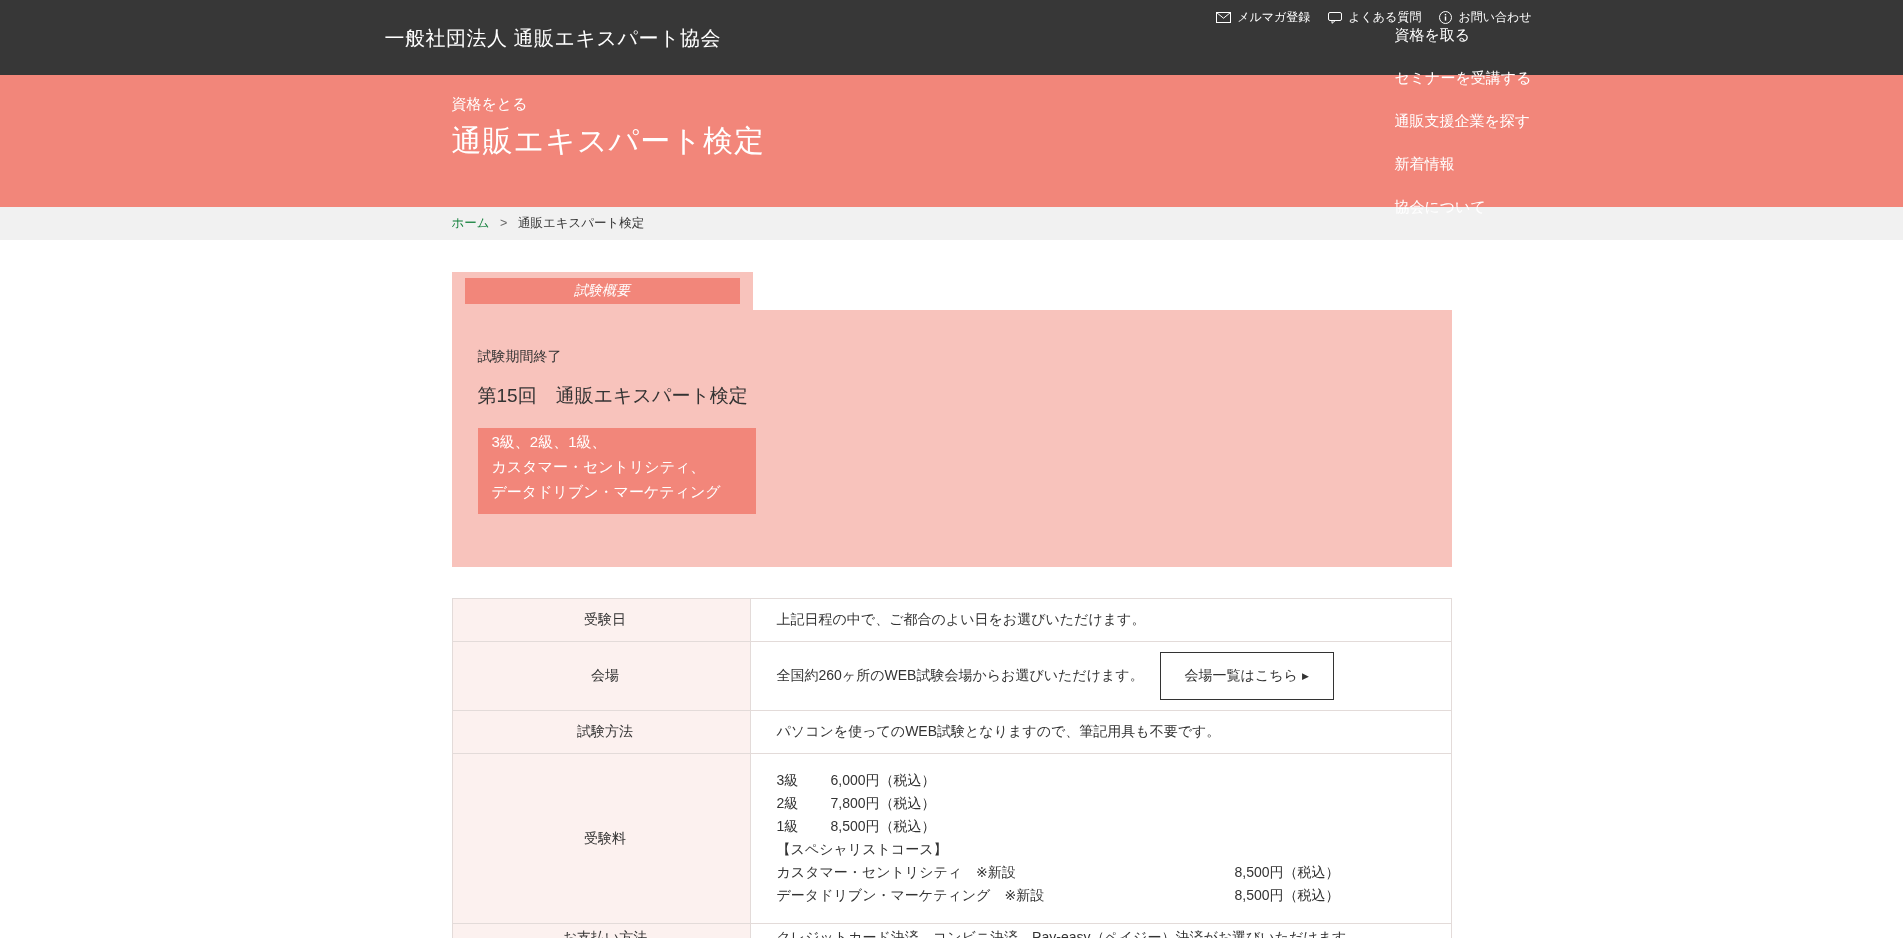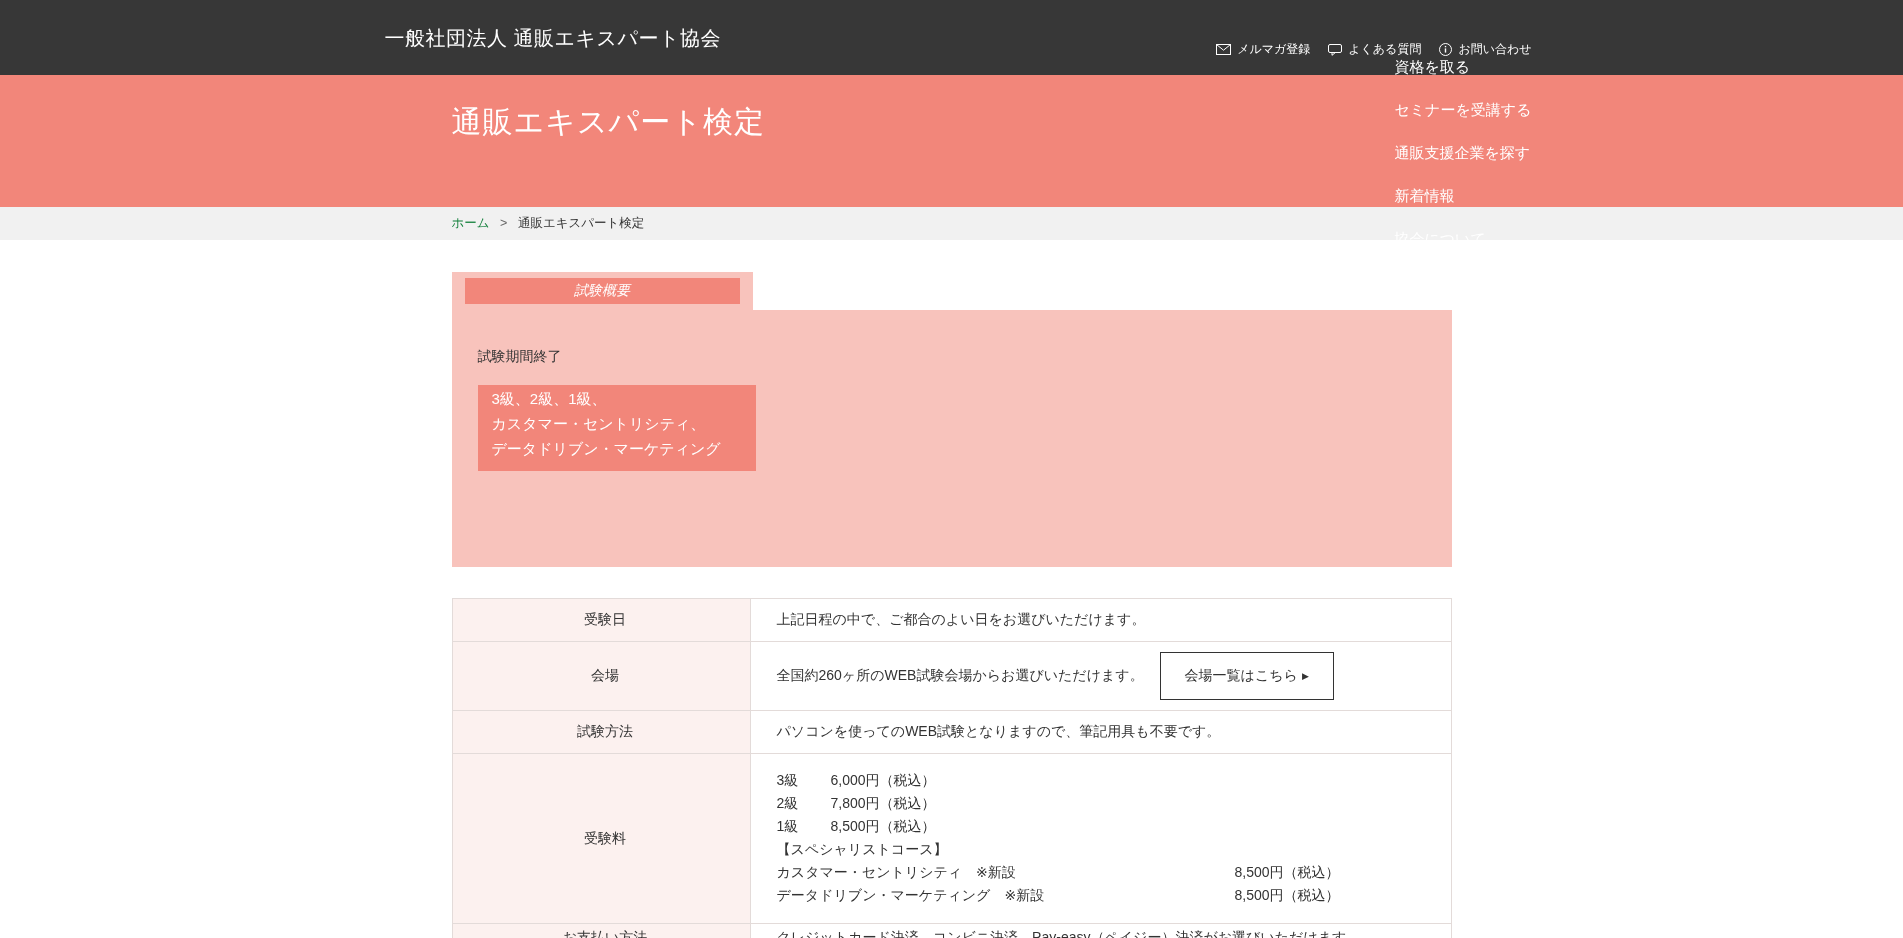--- a/index.html
+++ b/index.html
@@ -15,21 +15,21 @@
   .header-inner { width:1160px; margin:0 auto; height:100%; position:relative; }
   .logo {
     position:absolute; left:13px; top:50%; transform:translateY(-50%);
     color:#fff; font-size:20px; letter-spacing:0.5px; cursor:pointer; white-space:nowrap;
   }
   .header-right {
     position:absolute; right:0; top:0; height:100%;
     display:flex; flex-direction:column; justify-content:space-between;
     align-items:flex-end; padding:9px 0 11px;
   }
-  .utility { display:flex; gap:18px; align-items:center;margin-top:32px; }
+  .utility { display:flex; gap:18px; align-items:center; }
   .u-item { display:flex; align-items:center; gap:6px; color:#fff; font-size:12px; cursor:pointer; }
   .u-item svg { display:block; }
   .main-nav { display:flex; gap:24px;flex-direction:column; }
   .nav-item { color:#fff; font-size:15px; cursor:pointer; white-space:nowrap; }
 
   
   .hero { height:132px; background:#F2867A; }
   .hero-inner { width:1000px; margin:0 auto; padding-top:20px; color:#fff; }
   .hero-cat { font-size:15px; }
   .hero-title { font-size:30px; font-weight:normal; margin-top:7px; letter-spacing:1px; }
@@ -123,40 +123,42 @@
         <div class="nav-item">通販支援企業を探す</div>
         <div class="nav-item">新着情報</div>
         <div class="nav-item">協会について</div>
       </nav>
     </div>
   </div>
 </header>
 
 <section class="hero">
   <div class="hero-inner">
+    <div class="hero-cat">資格をとる</div>
     <h1 class="hero-title">通販エキスパート検定</h1>
   </div>
 </section>
 
 <div class="breadcrumb-bar">
   <div class="breadcrumb">
     <span class="bc-home">ホーム</span>
     <span class="bc-sep">&gt;</span>
     <span class="bc-current">通販エキスパート検定</span>
   </div>
 </div>
 
 <main class="main">
 
   <div class="tab-wrap">
     <div class="tab-button">試験概要</div>
   </div>
 
   <div class="overview-box">
     <div class="status-text">試験期間終了</div>
+    <h2 class="exam-title">第15回　通販エキスパート検定</h2>
     <div class="grades-box">
       <div>3級、2級、1級、</div>
       <div>カスタマー・セントリシティ、</div>
       <div>データドリブン・マーケティング</div>
     </div>
   </div>
 
   <table class="info-table">
     <tbody>
       <tr>

